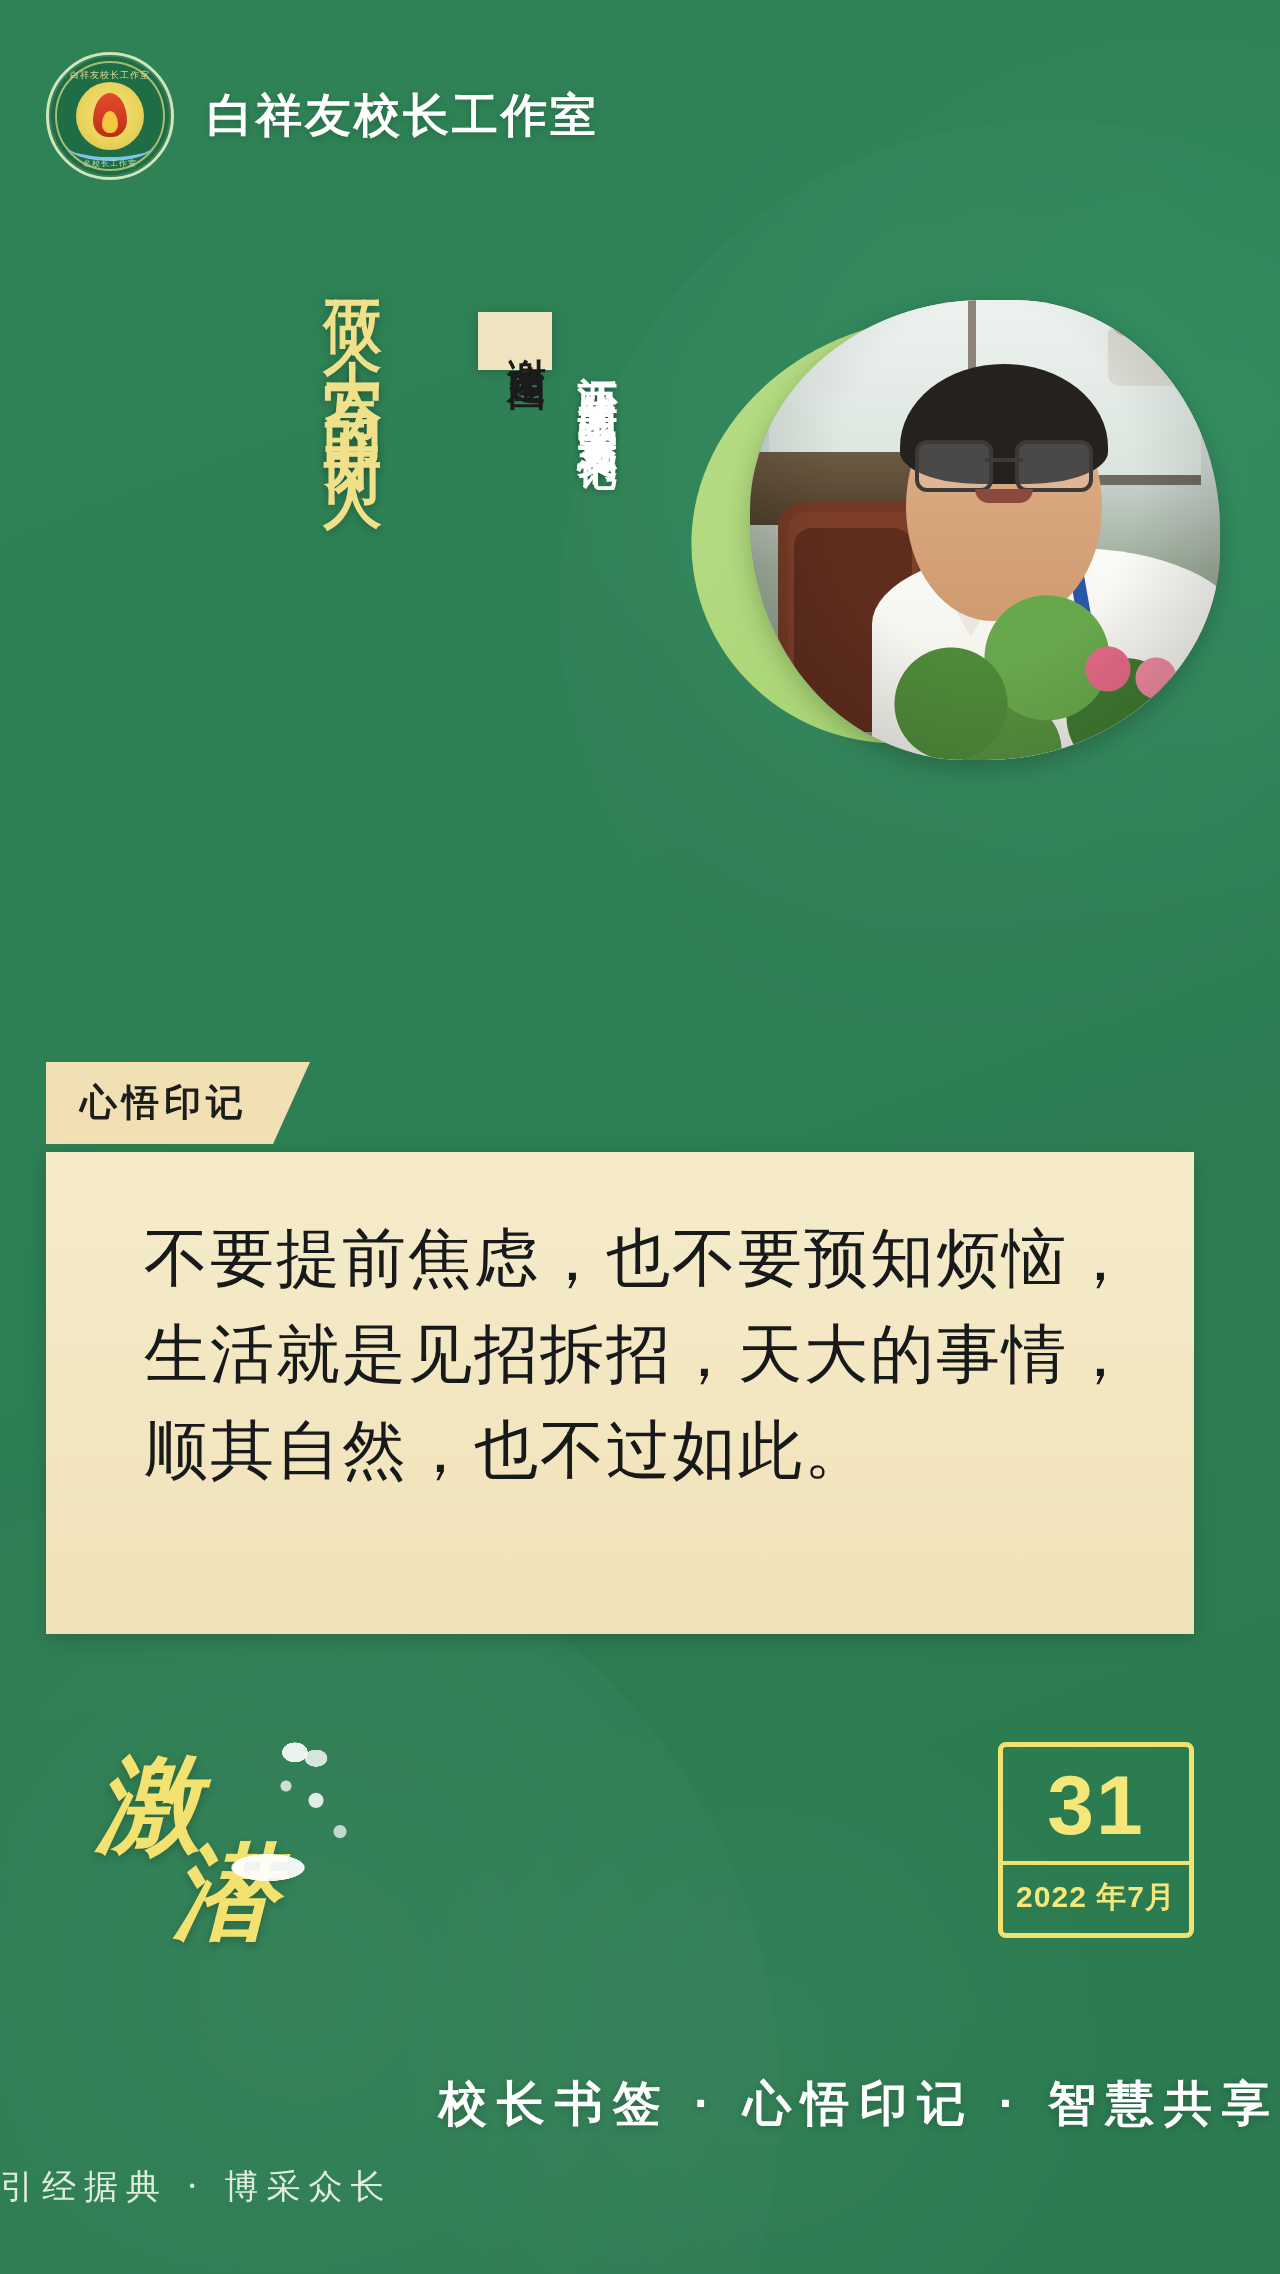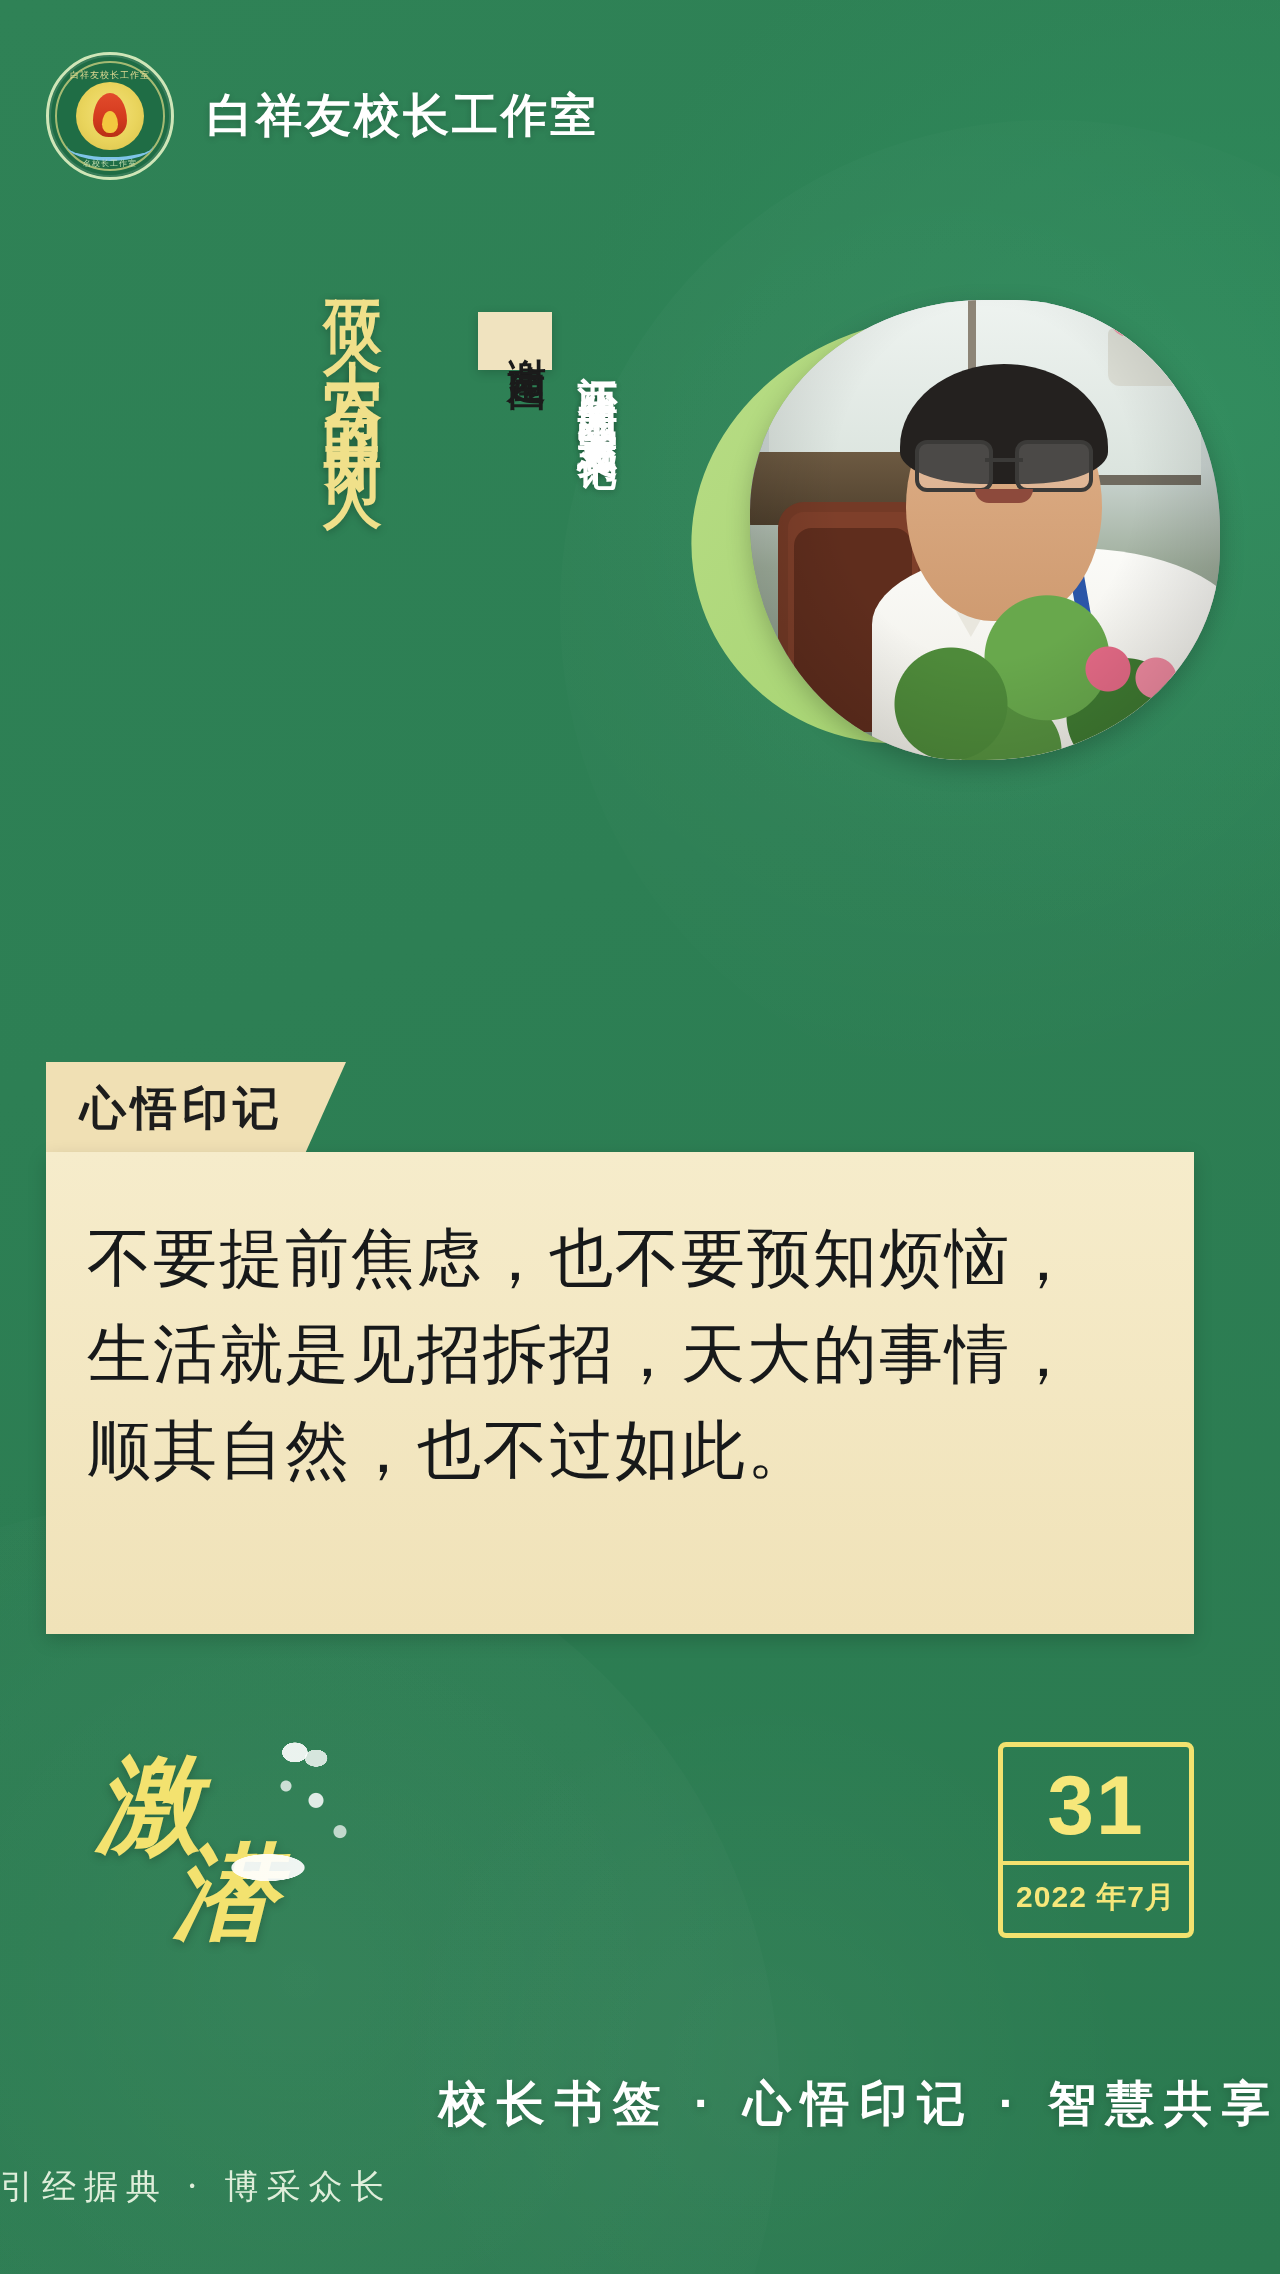--- a/index.html
+++ b/index.html
@@ -353,36 +353,36 @@
     background: radial-gradient(ellipse at 50% 40%, rgba(0,0,0,0) 45%, rgba(0,0,0,0.22) 100%);
   }
 
   
   .quote-label {
     position: absolute;
     left: 46px;
     top: 1062px;
     background: #f0e0b4;
     color: #1d1d1d;
-    font-size: 46px;
+    font-size: 37px;
     font-weight: bold;
     letter-spacing: 5px;
     padding: 16px 62px 16px 34px;
     clip-path: polygon(0 0, 100% 0, 86% 100%, 0% 100%);
   }
   .quote-card {
     position: absolute;
     left: 46px;
     top: 1152px;
     width: 1148px;
     min-height: 482px;
     background: linear-gradient(180deg, #f6eccb 0%, #f0e2b8 100%);
     box-shadow: 0 6px 18px rgba(0,0,0,0.16);
     box-sizing: border-box;
-    padding: 58px 56px 52px 41px;
+    padding: 58px 56px 52px 98px;
   }
   .quote-text {
     color: #17191a;
     font-size: 64px;
     line-height: 1.5;
     letter-spacing: 2px;
     font-family: "DejaVu Serif", "Liberation Serif", serif;
   }
 
   

